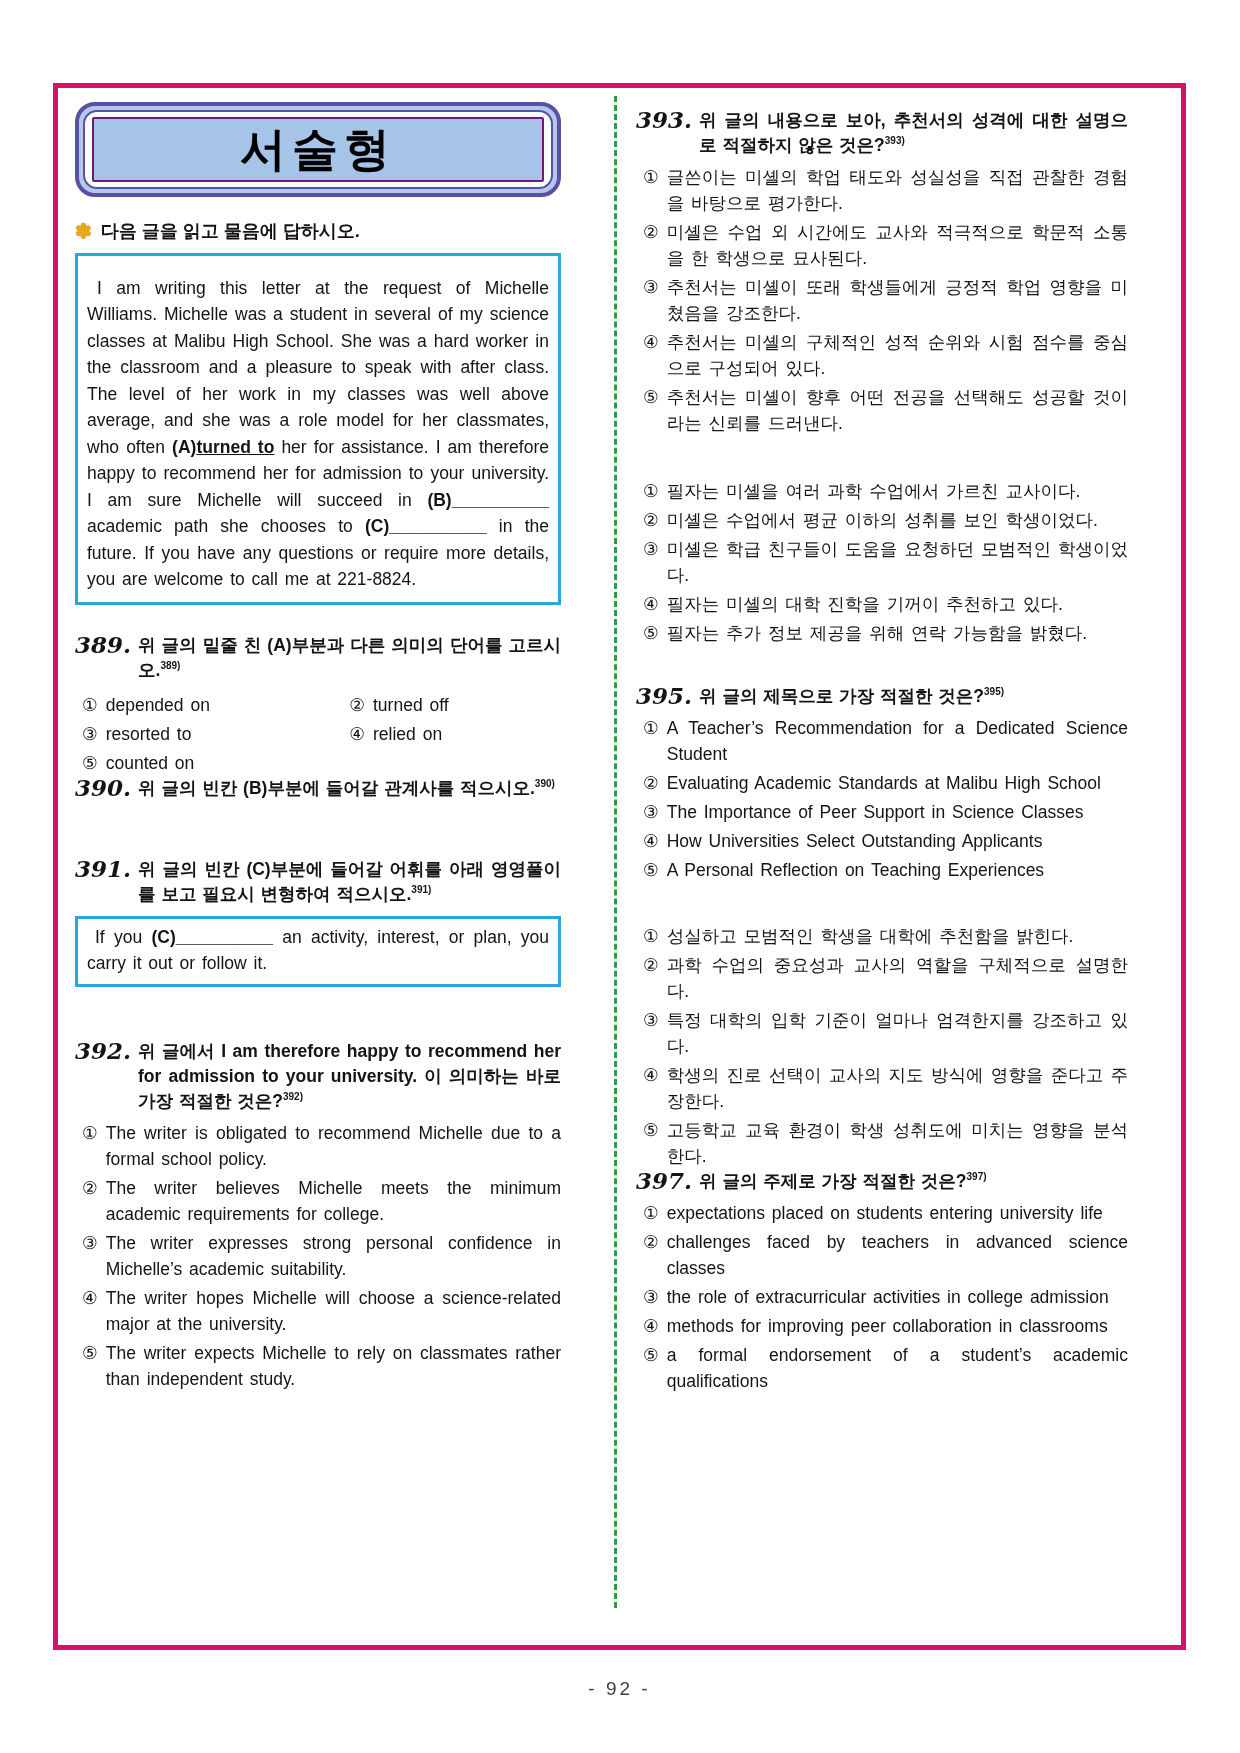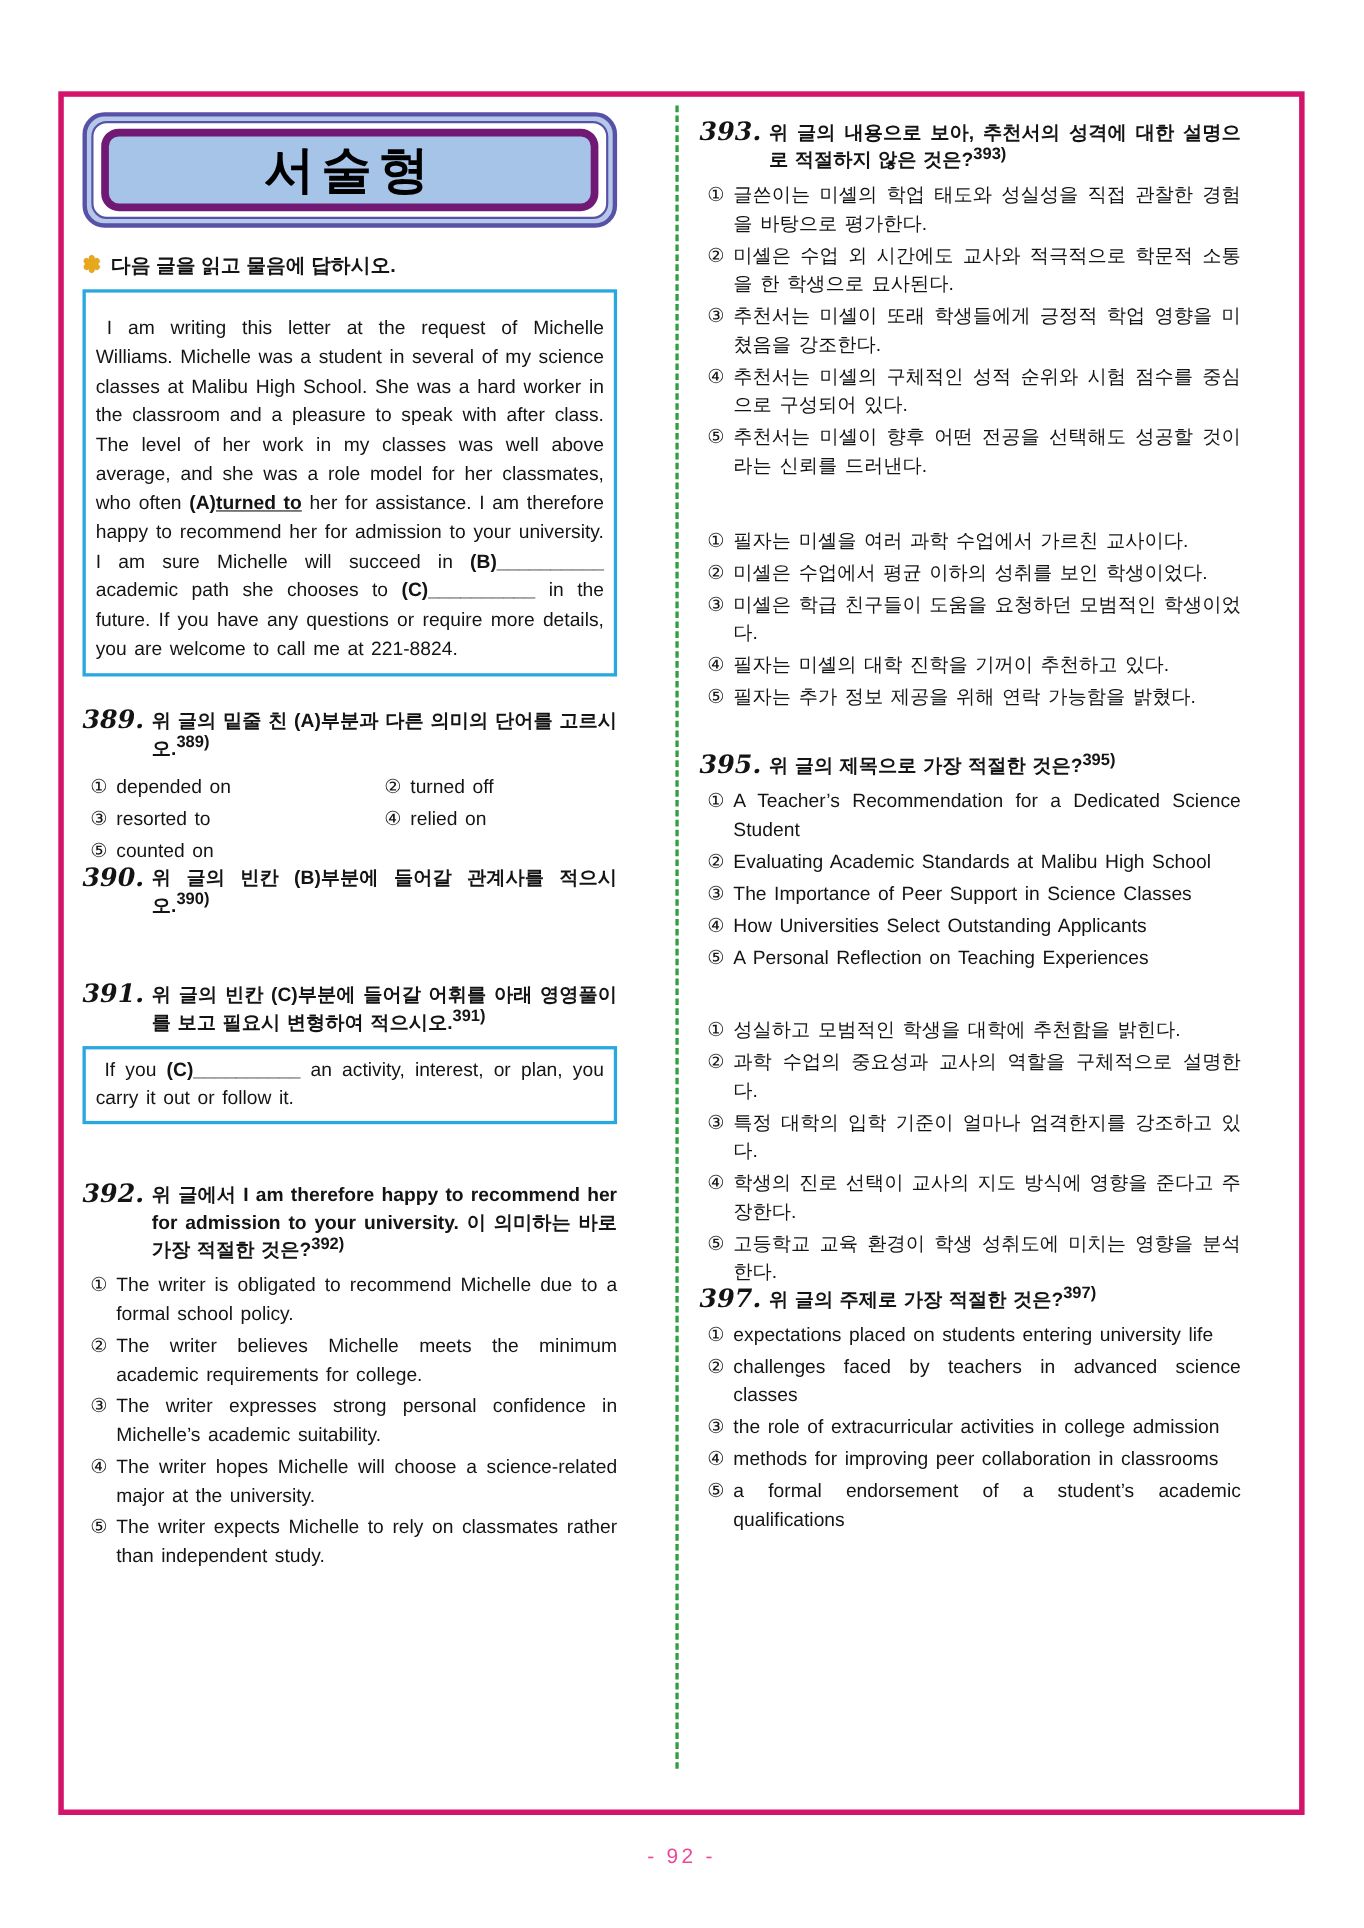--- a/index.html
+++ b/index.html
@@ -16,42 +16,42 @@
     position:absolute;left:556px;top:8px;height:1512px;width:0;
     border-left:3px dashed #2e9e3e;
   }
   .col-left{position:absolute;left:17px;top:14px;width:486px;}
   .col-right{position:absolute;left:578px;top:14px;width:492px;}
 
   
   .banner-outer{border:4px solid #5852a6;border-radius:20px;background:#b6c8ea;padding:4px;}
   .banner-mid{border:2px solid #5852a6;border-radius:14px;background:#ffffff;padding:5px 7px;}
   .banner-inner{
-    border:7px solid #701a75;border-radius:16px;background:#a6c3e8;
+    border:2px solid #701a75;border-radius:2px;background:#a6c3e8;
     text-align:center;font-size:46px;font-weight:800;line-height:1.32;
     letter-spacing:6px;color:#000;
   }
 
   .instruction{margin-top:22px;font-weight:bold;font-size:18px;display:flex;align-items:center;}
   .flower{color:#e8a81c;font-size:20px;margin-right:9px;line-height:1;text-shadow:0 0 1px #b97d10;}
 
   .passage-box{
     margin-top:10px;border:3px solid #29a8e0;padding:19px 9px 9px 9px;
     font-size:17.5px;line-height:26.5px;
   }
   .passage-box p{margin:0;text-align:justify;text-indent:10px;word-spacing:2px;}
 
   .question{margin-top:0;}
   .q-head{display:flex;align-items:flex-start;}
   .q-num{
     font-family:"DejaVu Serif", serif;font-style:italic;font-weight:bold;
     font-size:23px;line-height:24px;margin-right:7px;white-space:nowrap;
   }
   .q-title{font-weight:bold;font-size:17.5px;line-height:25px;text-align:justify;word-spacing:1px;}
-  .q-fn{font-size:15px;vertical-align:super;line-height:0;}
+  .q-fn{font-size:10px;vertical-align:super;line-height:0;}
 
   .q-options{margin-top:6px;}
   .q-options.two-col{display:grid;grid-template-columns:55% 45%;}
   .option{display:flex;font-size:17.5px;line-height:26px;margin-top:3px;}
   .option .marker{margin:0 8px 0 7px;white-space:nowrap;}
   .option .opt-text{flex:1;text-align:justify;word-spacing:2px;}
 
   .def-box{
     margin-top:9px;border:3px solid #29a8e0;padding:5px 9px 8px 9px;
     font-size:17.5px;line-height:26px;
@@ -63,21 +63,21 @@
   #q391{margin-top:56px;}
   #q392{margin-top:52px;}
   #q393{margin-top:6px;}
   #q394{margin-top:42px;}
   #q395{margin-top:38px;}
   #q396{margin-top:40px;}
   #q397{}
 
   .page-num{
     position:absolute;left:53px;width:1133px;top:1678px;text-align:center;
-    font-size:19px;letter-spacing:3px;color:#ec4899;
+    font-size:19px;letter-spacing:3px;color:#404040;
   }
 </style>
 </head>
 <body>
 
 <div class="frame">
   <div class="divider"></div>
 
   <div class="col-left">
     <div class="banner-outer">

